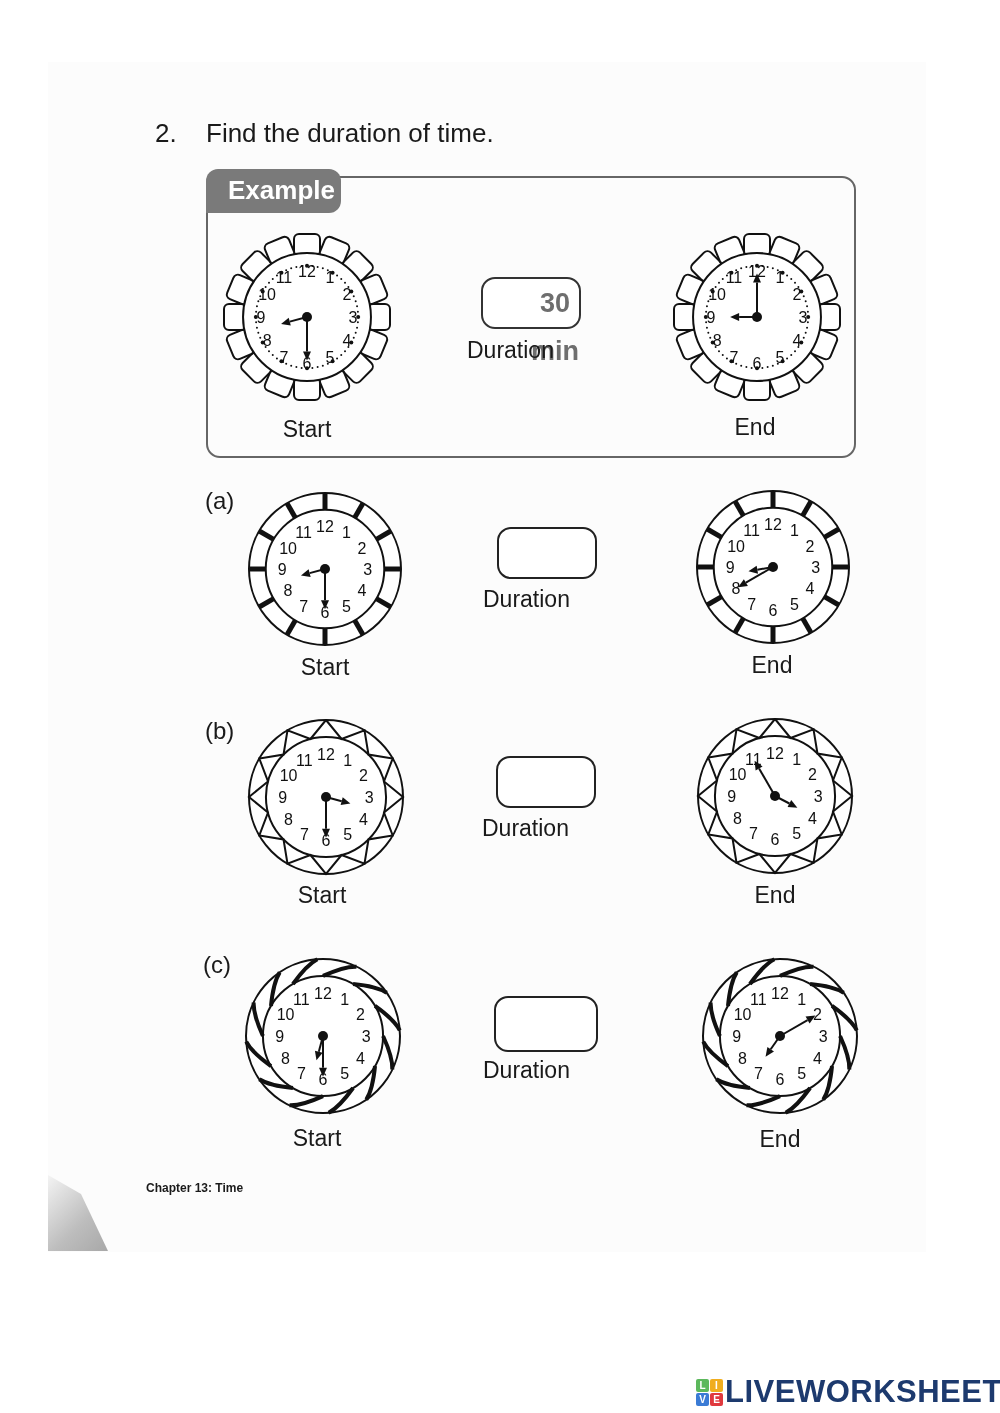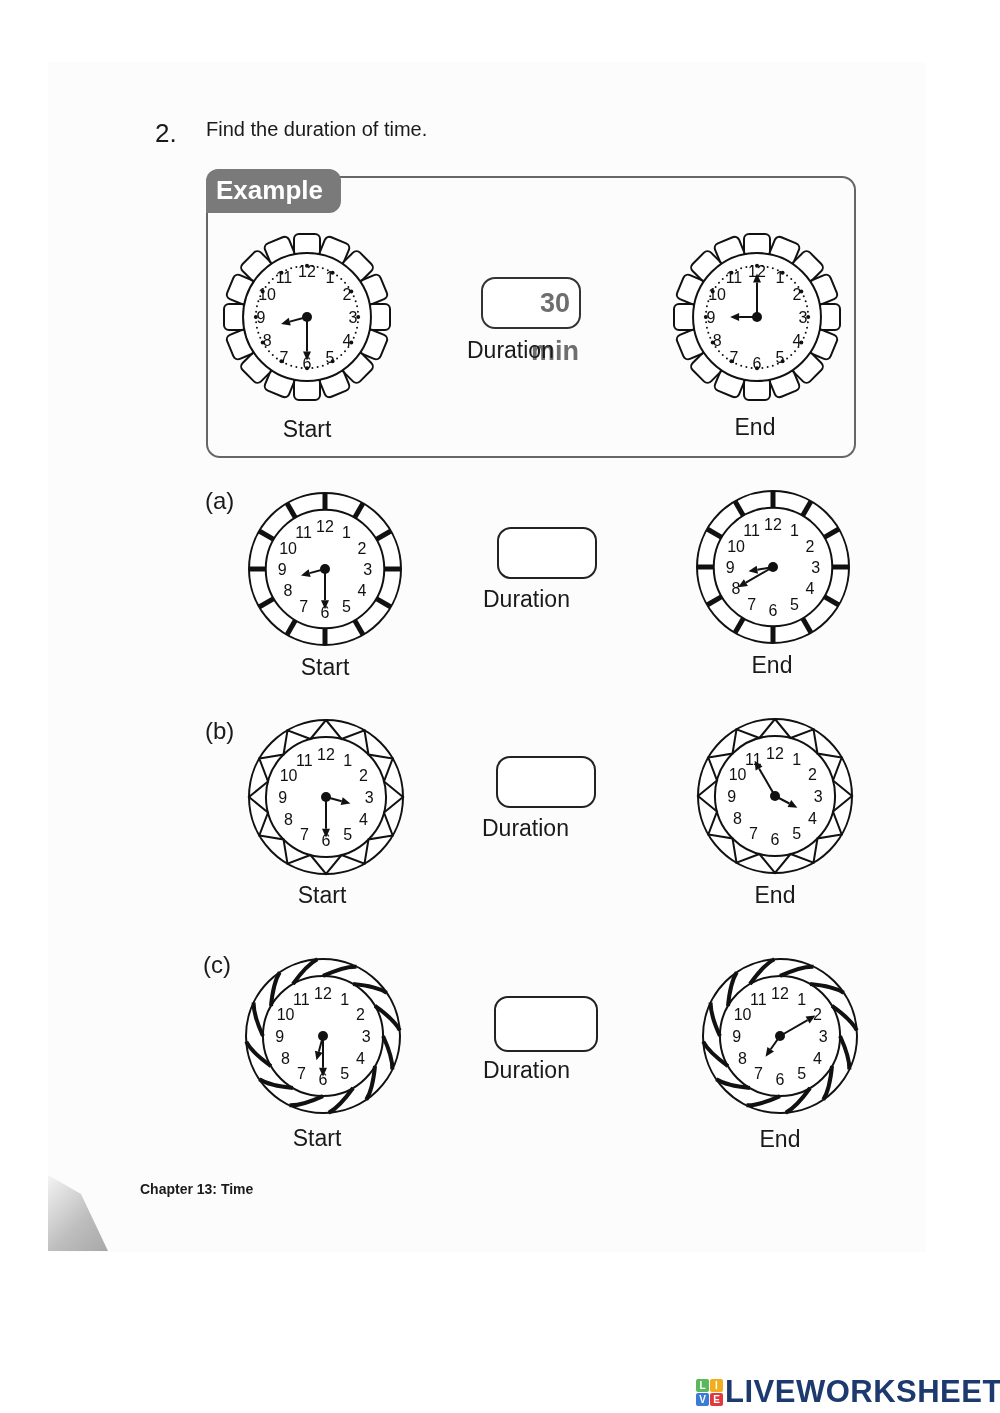--- a/index.html
+++ b/index.html
@@ -4,32 +4,32 @@
 <style>
   html, body { margin:0; padding:0; }
   body { width:1000px; height:1413px; background:#ffffff; position:relative; overflow:hidden;
          font-family:"Liberation Sans", sans-serif; color:#1a1a1a; }
   .scan { position:absolute; left:48px; top:62px; width:878px; height:1190px; background:#fcfcfc; }
   .corner-shadow { position:absolute; left:48px; top:1175px; width:60px; height:76px;
          background:linear-gradient(135deg,#f4f4f4 0%,#bdbdbd 60%,#a8a8a8 100%);
          clip-path:polygon(0 0, 55% 25%, 100% 100%, 0 100%); }
   .abs { position:absolute; }
   .q-num { left:155px; top:118px; font-size:26px; }
-  .q-text { left:206px; top:118px; font-size:20px; }
+  .q-text { left:206px; top:118px; font-size:26px; }
   .example-box { left:206px; top:176px; width:650px; height:282px; border:2px solid #666;
         border-radius:14px; box-sizing:border-box; }
   .example-tab { left:206px; top:169px; width:135px; height:44px; background:#7a7a7a;
         border-radius:12px 12px 12px 0; color:#fff; font-weight:bold; font-size:26px;
-        line-height:42px; padding-left:10px; box-sizing:border-box; }
+        line-height:42px; padding-left:22px; box-sizing:border-box; }
   .label { font-size:23px; text-align:center; width:120px; }
   .dur-box { width:100px; height:52px; border:2px solid #222; border-radius:14px; box-sizing:border-box; background:#fff; }
   .dur-filled { color:#6e6e6e; font-weight:bold; font-size:27px; text-align:center; line-height:48px; border-color:#333;padding-left:48px; }
   .dur-label { font-size:23px; width:130px; }
   .part { font-size:24px; }
-  .footer { left:140px; top:1181px; font-size:14px; font-weight:bold; }
+  .footer { left:146px; top:1181px; font-size:12px; font-weight:bold; }
   .clock { position:absolute; }
   .logo { left:696px; top:1377px; height:30px; display:flex; align-items:center; }
   .tiles { display:grid; grid-template-columns:13px 13px; grid-template-rows:13px 13px; gap:1px; margin-right:2px; }
   .tile { font-size:10px; font-weight:bold; color:#fff; text-align:center; line-height:13px; border-radius:2px; }
   .logo-text { font-size:31px; font-weight:bold; color:#1d3a6e; letter-spacing:0.5px; line-height:30px; }
 </style>
 </head>
 <body>
 
 <div class="scan"></div>

